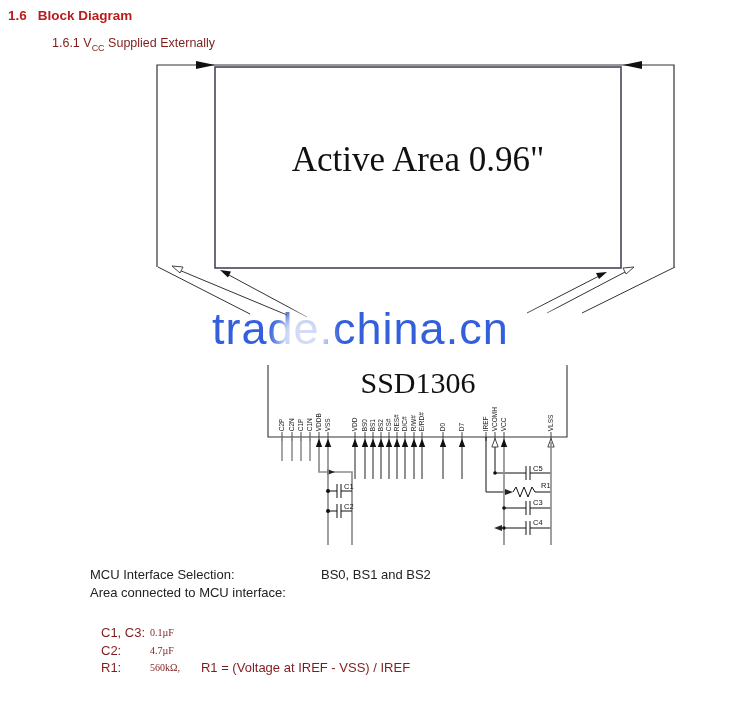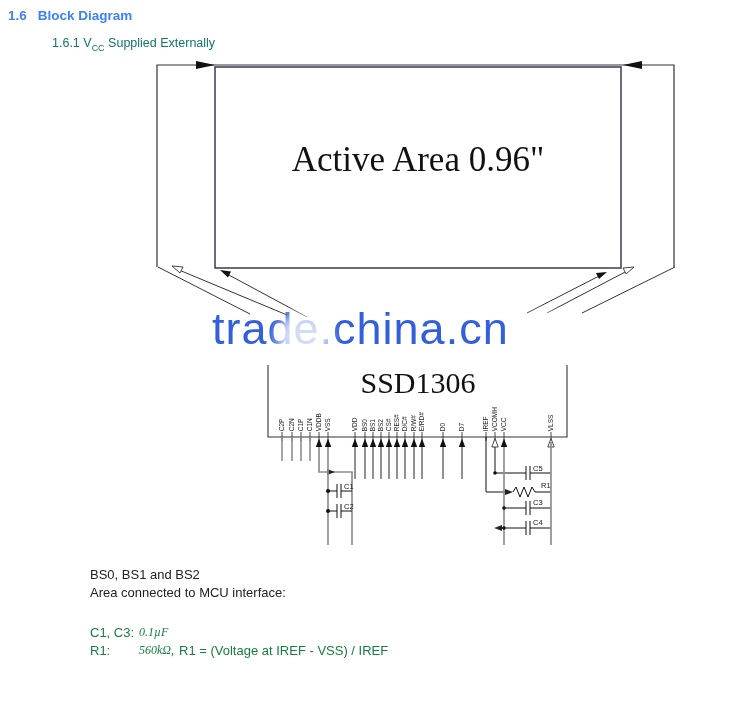--- a/index.html
+++ b/index.html
@@ -1,37 +1,37 @@
 <!DOCTYPE html>
 <html><head>
 <meta charset="utf-8">
 <style>
   html,body{margin:0;padding:0;background:#fff;}
   .page{position:relative;width:729px;height:715px;background:#ffffff;overflow:hidden;
         font-family:"Liberation Sans",sans-serif;color:#1c1c1c;}
-  .heading{position:absolute;left:8px;top:8px;font-size:13.5px;font-weight:bold;color:#3b82f6;}
+  .heading{position:absolute;left:8px;top:8px;font-size:13.5px;font-weight:bold;color:#b91c1c;}
   .heading .num{margin-right:11px;}
-  .subheading{position:absolute;left:52px;top:36px;font-size:12.5px;color:#0f766e;}
+  .subheading{position:absolute;left:52px;top:36px;font-size:12.5px;color:#7f1d1d;}
   .subheading sub{font-size:9px;}
   .watermark{position:absolute;left:212px;top:303px;width:460px;font-size:45px;line-height:52px;
              color:#1d4ed8;letter-spacing:1px;white-space:nowrap;opacity:.9;}
   .active-area{position:absolute;left:215px;top:67px;width:406px;height:201px;
                display:flex;flex-direction:column;justify-content:center;align-items:center;
                transform:translateY(-8px);
                font-family:"Liberation Serif",serif;font-size:35px;line-height:48px;color:#111;}
   svg.diagram{position:absolute;left:0;top:0;}
   .smudge{position:absolute;border-radius:50%;background:rgba(255,255,255,.78);filter:blur(6px);}
   .notes{position:absolute;left:90px;top:566px;font-size:13px;color:#222;}
   .notes .row{display:flex;height:17.5px;align-items:center;}
   .notes .lbl{display:inline-block;width:231px;}
-  .bom{position:absolute;left:90px;top:624px;font-size:13px;color:#15803d;}
+  .bom{position:absolute;left:101px;top:624px;font-size:13px;color:#7f1d1d;}
   .bom .row{display:flex;height:17.6px;align-items:center;}
   .bom .ref{display:inline-block;width:49px;}
-  .bom .val{font-family:"Liberation Serif",serif;font-size:12px;font-style:italic;}
-  .bom .val2{margin-left:5px;}
+  .bom .val{font-family:"Liberation Serif",serif;font-size:10px;}
+  .bom .val2{margin-left:21px;}
 </style>
 </head>
 <body>
 
 <div class="page">
 
   <div class="heading">
     <span class="num">1.6</span><span>Block Diagram</span>
   </div>
 
@@ -210,33 +210,39 @@
   <div class="active-area">
     <span>Active Area 0.96"</span>
   </div>
 
   <div class="smudge" style="left:276px;top:312px;width:56px;height:50px;"></div>
   <div class="smudge" style="left:518px;top:312px;width:56px;height:50px;"></div>
   <div class="smudge" style="left:450px;top:496px;width:40px;height:46px;"></div>
 
   <div class="notes">
     <div class="row">
+      <span class="lbl">MCU Interface Selection:</span>
       <span>BS0, BS1 and BS2</span>
     </div>
     <div class="row">
       <span class="lbl">Area connected to MCU interface:</span>
     </div>
   </div>
 
   <div class="bom">
     <div class="row">
       <span class="ref">C1, C3:</span>
       <span class="val">0.1µF</span>
       <span class="val2"></span>
     </div>
     <div class="row">
+      <span class="ref">C2:</span>
+      <span class="val">4.7µF</span>
+      <span class="val2"></span>
+    </div>
+    <div class="row">
       <span class="ref">R1:</span>
       <span class="val">560kΩ,</span>
       <span class="val2">R1 = (Voltage at IREF - VSS) / IREF</span>
     </div>
   </div>
 
 </div>
 
 </body></html>

